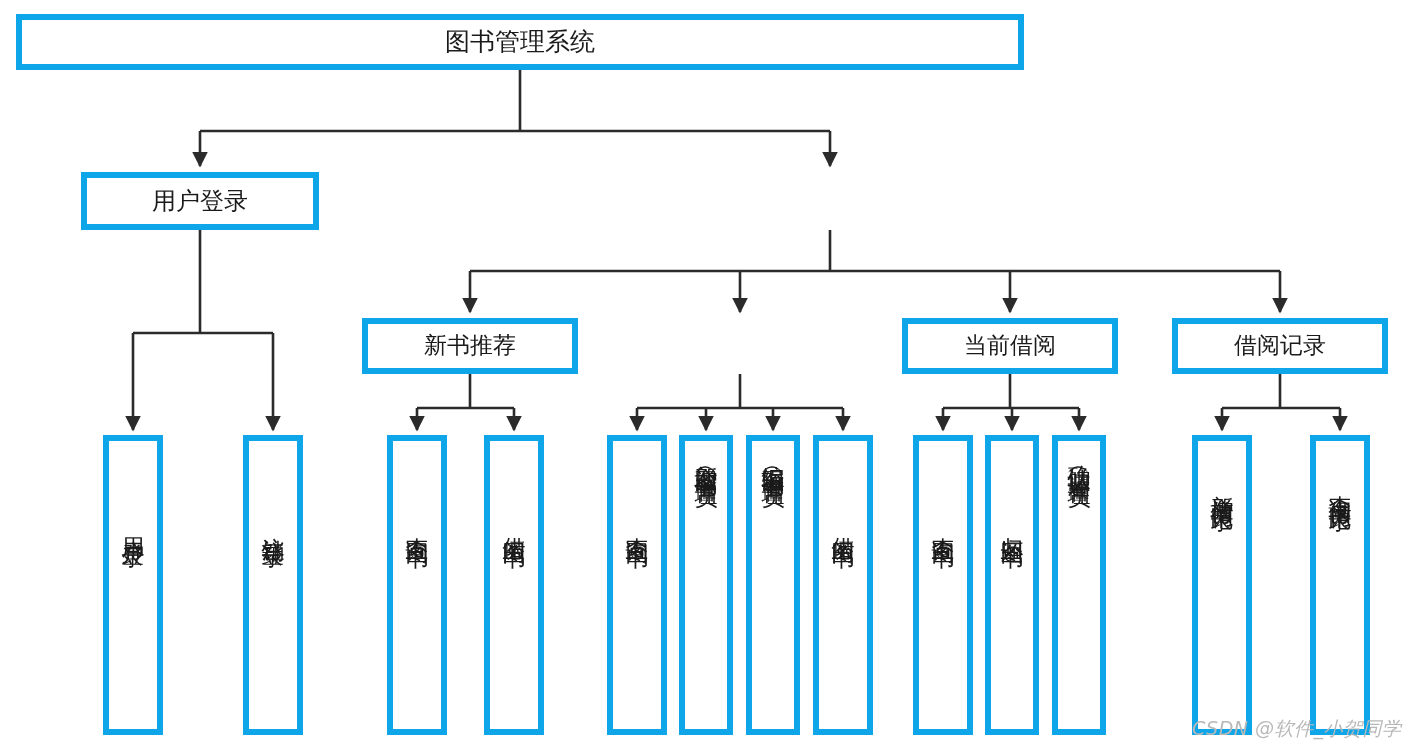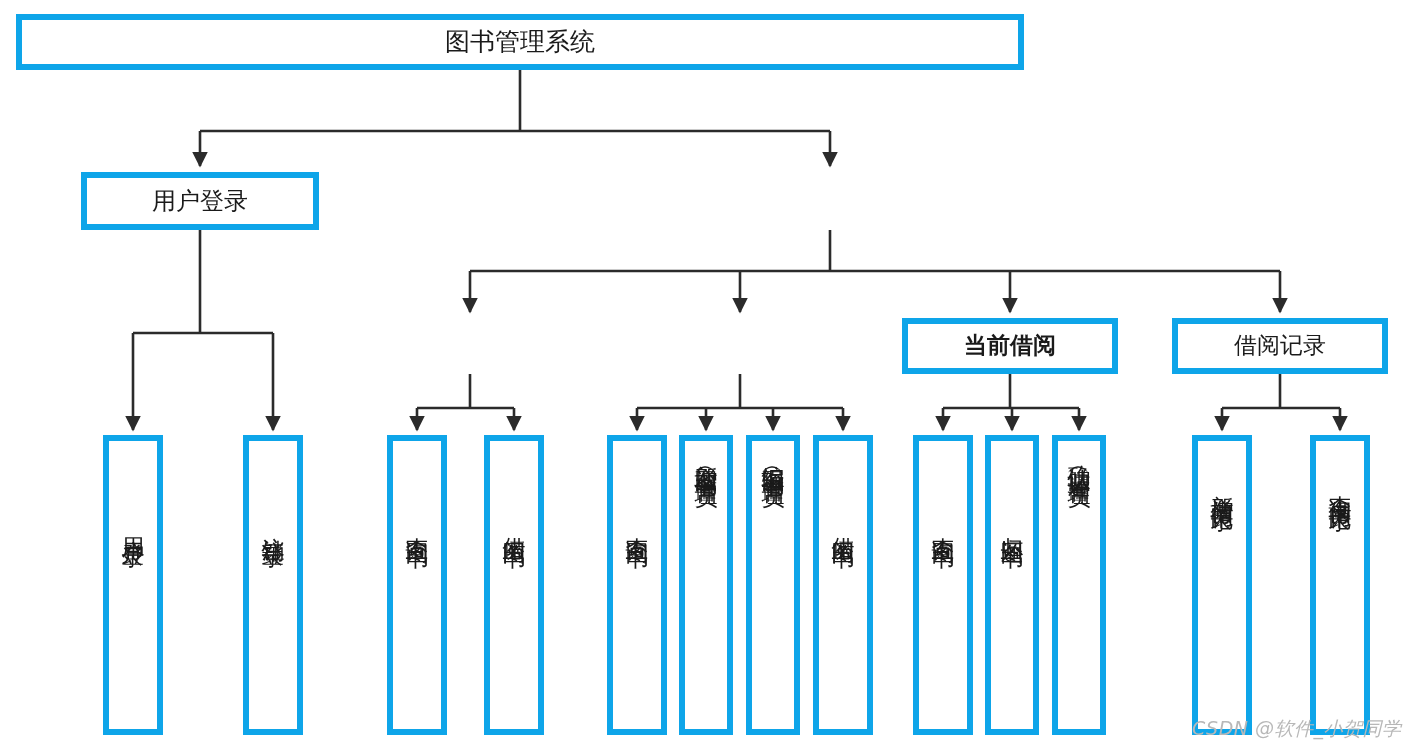--- a/index.html
+++ b/index.html
@@ -127,21 +127,24 @@
   </svg>
 
   <div class="node root" style="left: 16px; top: 14px; width: 1008px; height: 56px;">
     <span class="label">图书管理系统</span>
   </div>
 
   <div class="node level1" style="left: 81px; top: 172px; width: 238px; height: 58px;">
     <span class="label">用户登录</span>
   </div>
 
-  <div class="node level2" style="left: 902px; top: 318px; width: 216px; height: 56px; font-weight: bold;">
+  <div class="node level2" style="left: 362px; top: 318px; width: 216px; height: 56px;">
+    <span class="label">新书推荐</span>
+  </div>
+  <div class="node level2" style="left: 902px; top: 318px; width: 216px; height: 56px;">
     <span class="label">当前借阅</span>
   </div>
   <div class="node level2" style="left: 1172px; top: 318px; width: 216px; height: 56px;">
     <span class="label">借阅记录</span>
   </div>
 
   <div class="node leaf short" style="left: 103px; top: 435px; width: 60px; height: 300px;">
     <span class="label">用户登录</span>
   </div>
   <div class="node leaf short" style="left: 243px; top: 435px; width: 60px; height: 300px;">

